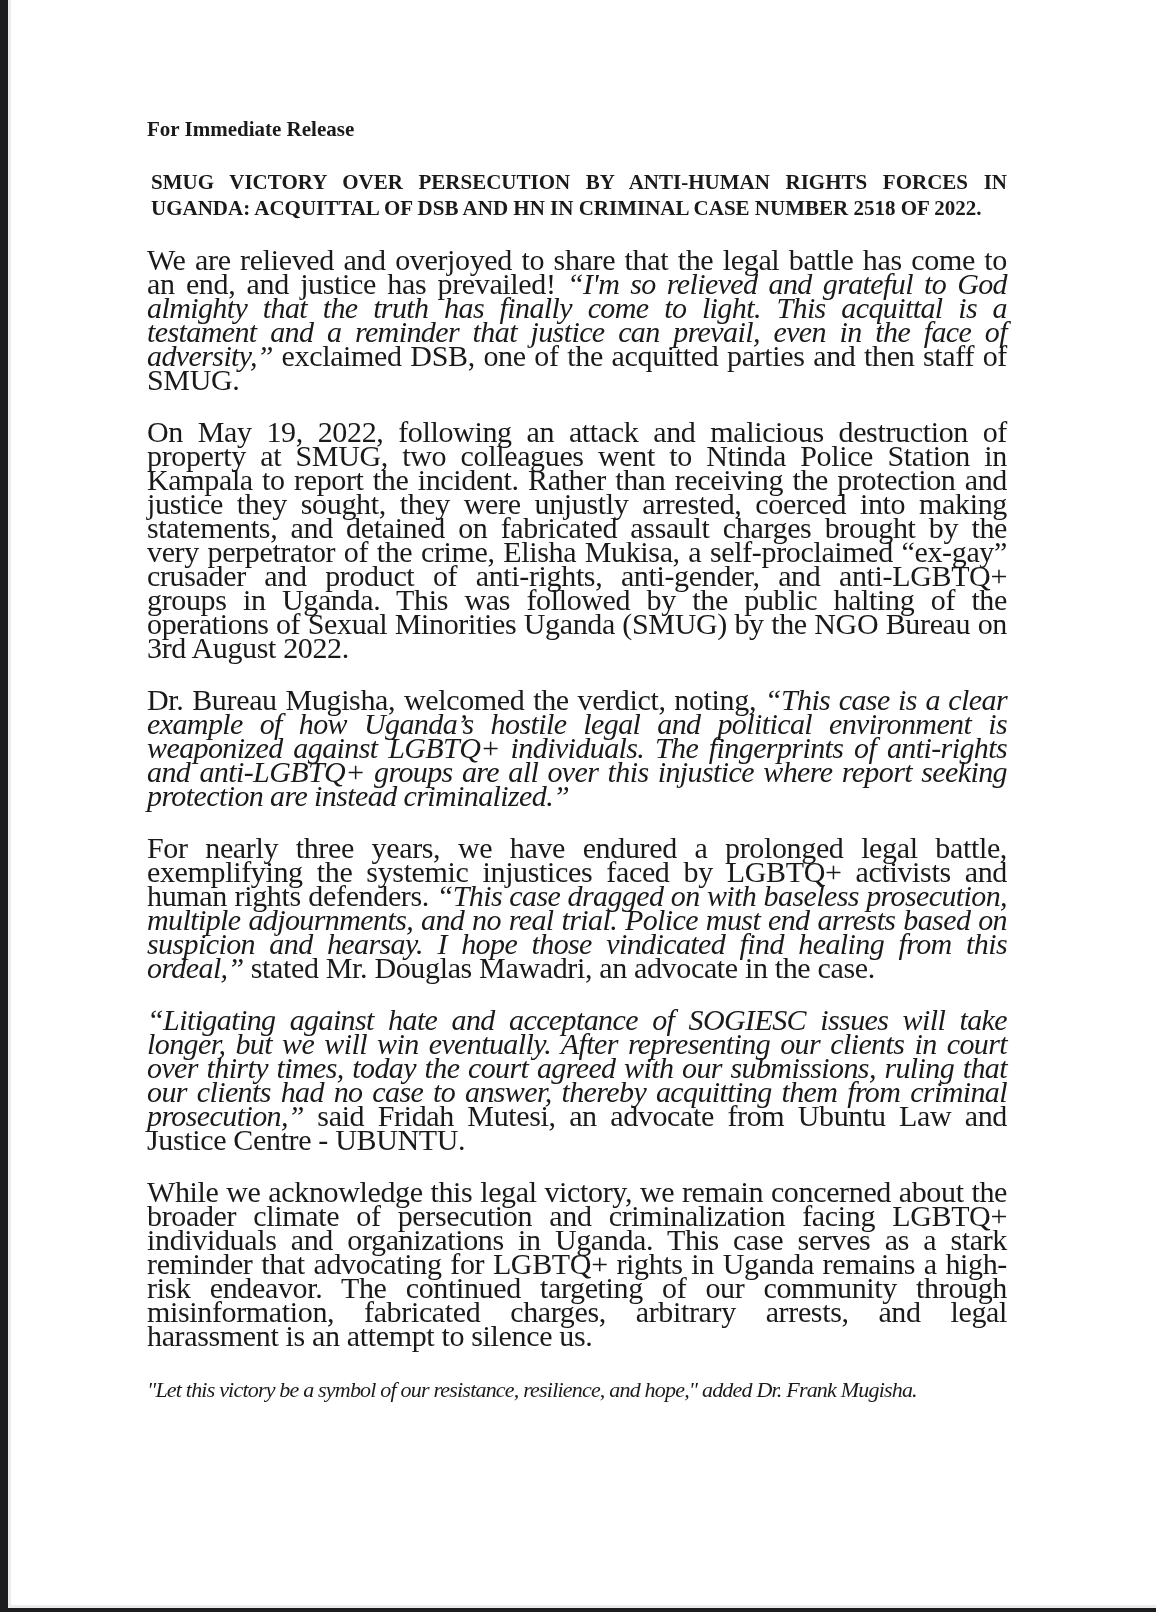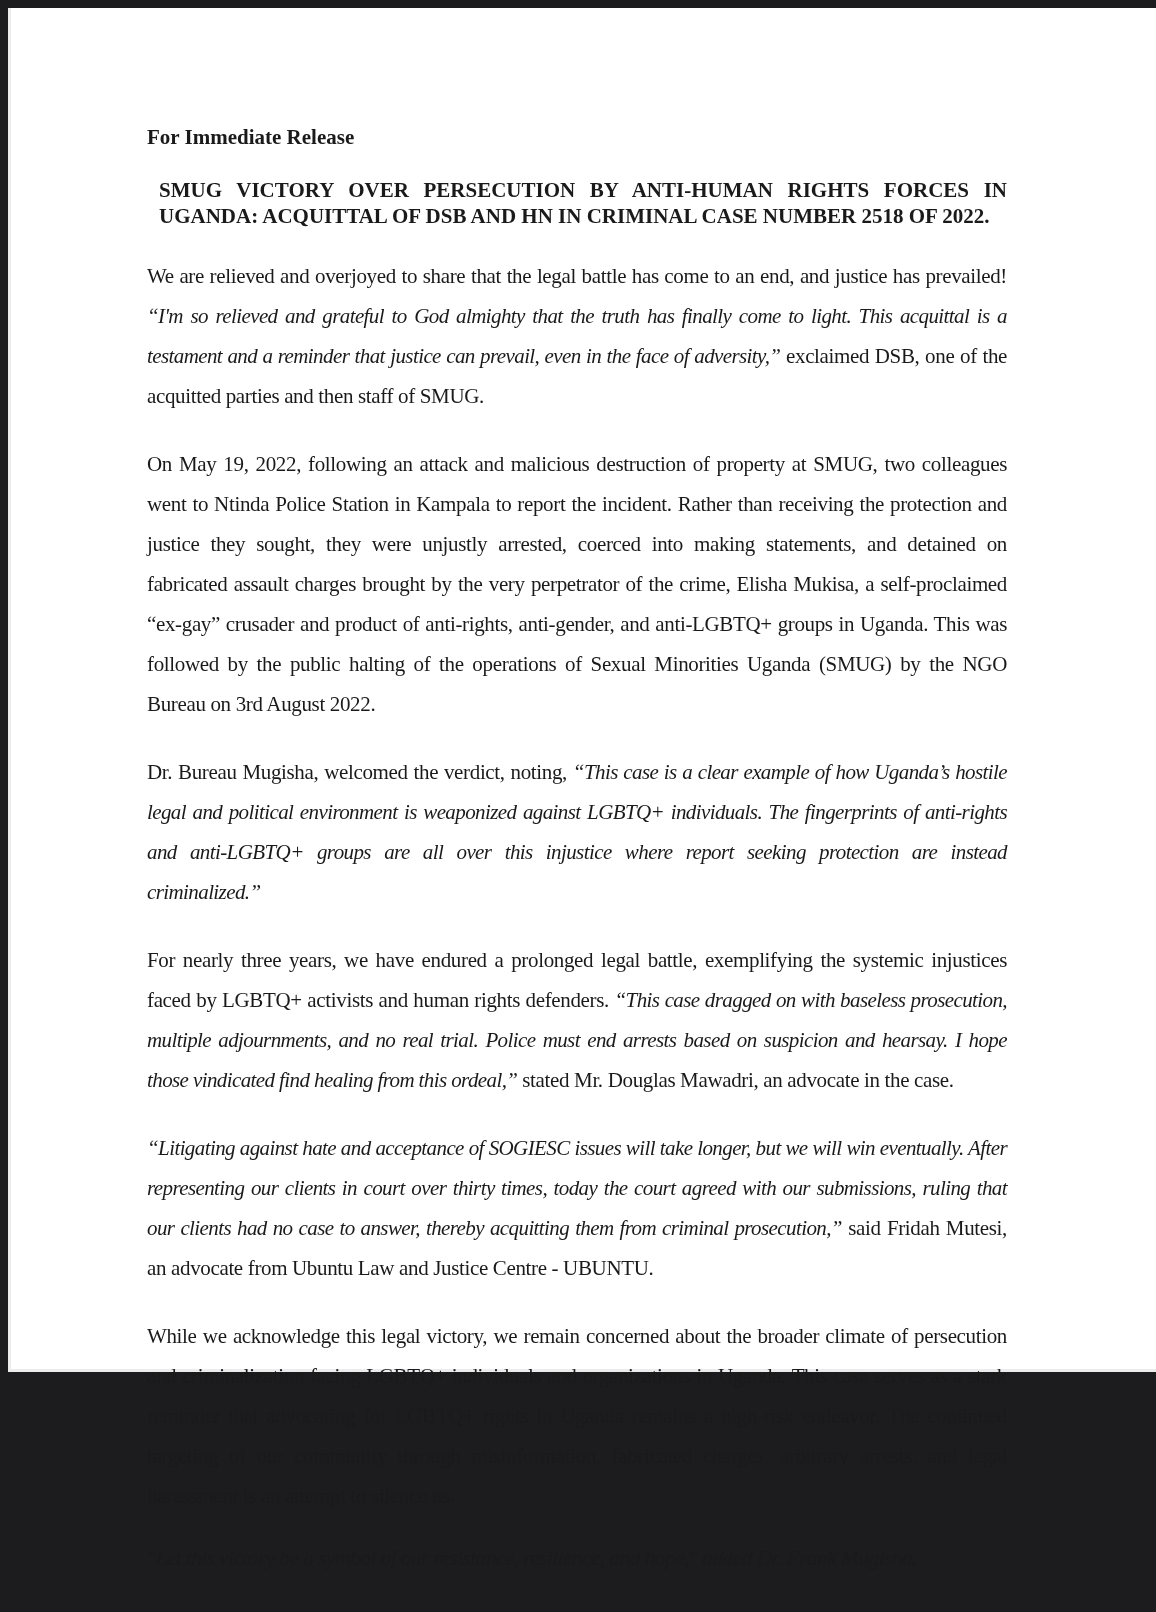--- a/index.html
+++ b/index.html
@@ -4,41 +4,41 @@
   <style>
     html, body { margin: 0; padding: 0; }
     body {
       width: 1156px; height: 1612px; overflow: hidden;
       background: #1c1c1e;
       position: relative;
       font-family: "Liberation Serif", "DejaVu Serif", serif;
       color: #1a1a1a;
     }
     .page {
-      position: absolute; left: 8px; top: 8px; width: 1148px; height: 1364px;
+      position: absolute; left: 8px; top: 0; width: 1148px; height: 1608px;
       background: #ffffff;
       border-left: 3px solid #ececec;
       border-bottom: 3px solid #ececec;
       box-sizing: border-box;
     }
     .content {
       position: absolute; left: 136px; top: 116px; width: 860px;
     }
     .label {
       font-weight: bold; font-size: 21px; line-height: 26px; margin: 0 0 27px 0;
     }
     .headline {
-      font-weight: bold; font-size: 21px; line-height: 26px; margin: 0 0 27px 12px;
+      font-weight: bold; font-size: 21px; line-height: 26px; margin: 0 0 27px 4px;
       text-transform: uppercase; text-align: justify;
     }
     .dateline {
       font-weight: bold; font-size: 21px; line-height: 26px; margin: 0 0 28px 0;
     }
     p.body {
-      font-size: 21px; line-height: 40px; margin: 0 0 28px 0;
+      font-size: 30px; line-height: 24px; margin: 0 0 28px 0;
       text-align: justify; letter-spacing: -0.35px;
     }
     p.body em { font-style: italic; letter-spacing: -0.6px; }
     p.closing {
       font-size: 22px; line-height: 28px; margin: 0; font-style: italic;
       letter-spacing: -0.8px;
     }
   </style>
 </head>
 <body>

